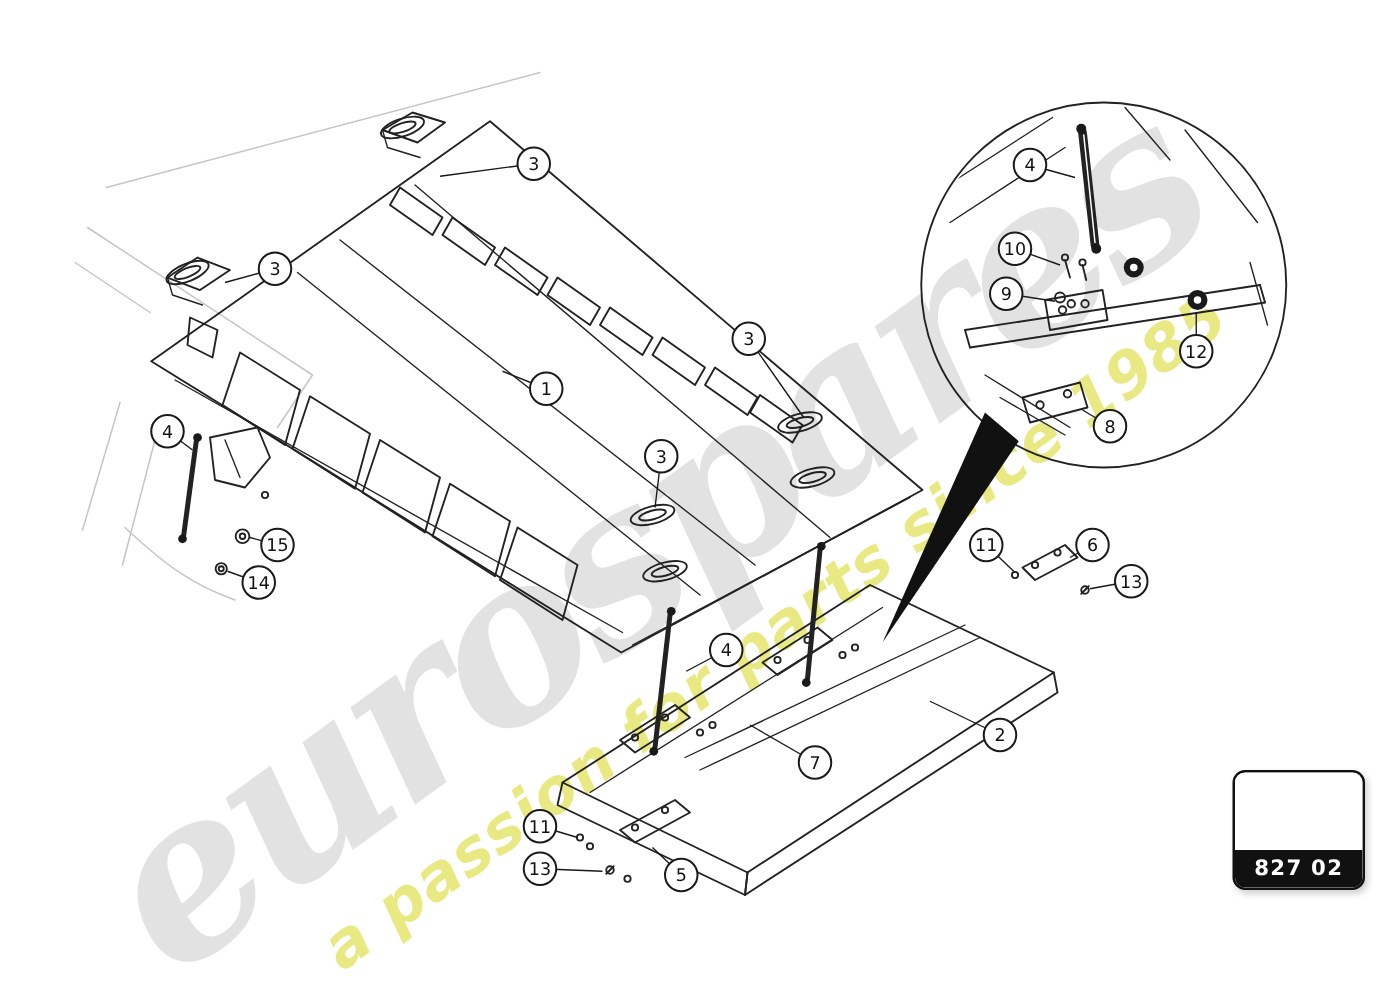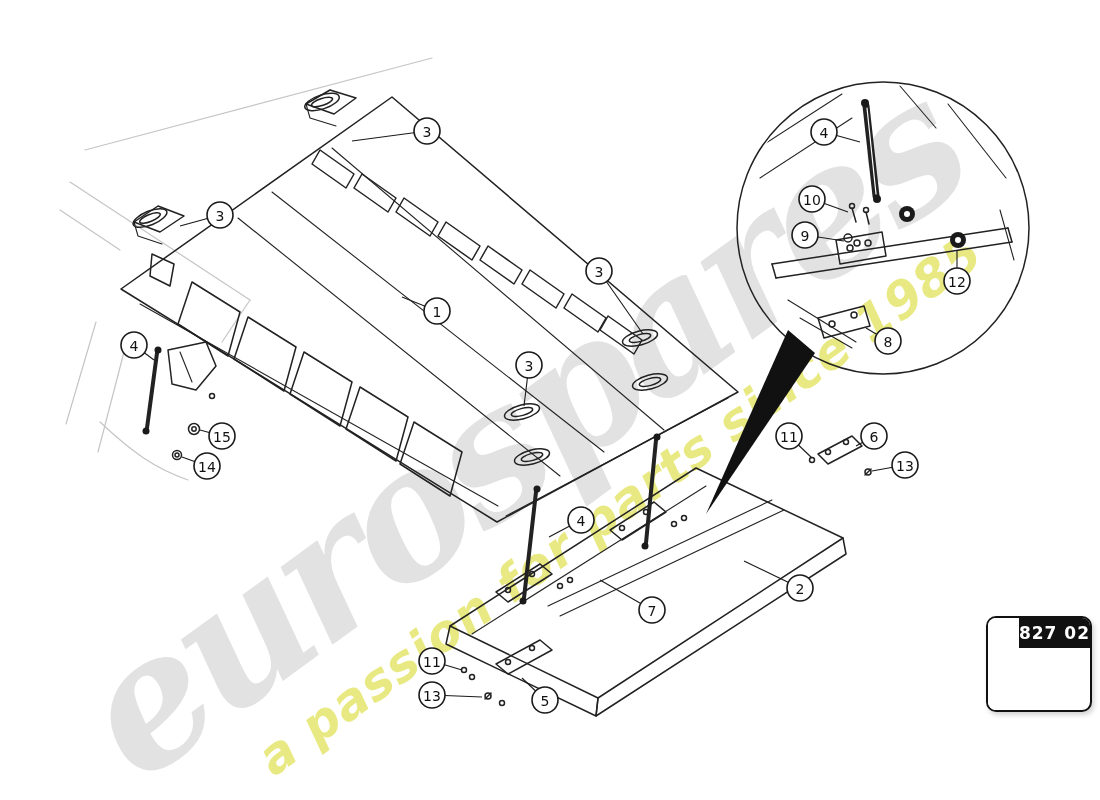--- a/index.html
+++ b/index.html
@@ -23,21 +23,21 @@
 
   
   .leader{stroke:#1a1a1a;stroke-width:1.1;}
   .balloon{fill:#fff;stroke:#1a1a1a;stroke-width:1.6;}
   .balloon-num{font-family:"DejaVu Sans",sans-serif;font-size:14px;fill:#111;
                text-anchor:middle;dominant-baseline:central;}
 
   
   .part-box{position:absolute;left:986px;top:616px;width:102px;height:92px;
             border:2px solid #111;border-radius:10px;background:#fff;overflow:hidden;
-            display:flex;flex-direction:row;box-shadow:2px 3px 5px rgba(0,0,0,.18);}
+            display:flex;flex-direction:column;box-shadow:2px 3px 5px rgba(0,0,0,.18);}
   .part-box-top{flex:1;background:#fff;}
   .part-box-label{height:30px;background:#111;color:#fff;display:flex;align-items:center;
                   justify-content:center;font-weight:bold;font-size:17px;letter-spacing:1px;}
 </style>
 </head>
 <body>
 
 <div class="canvas">
 
   <svg class="layer" viewBox="0 0 1100 800">

